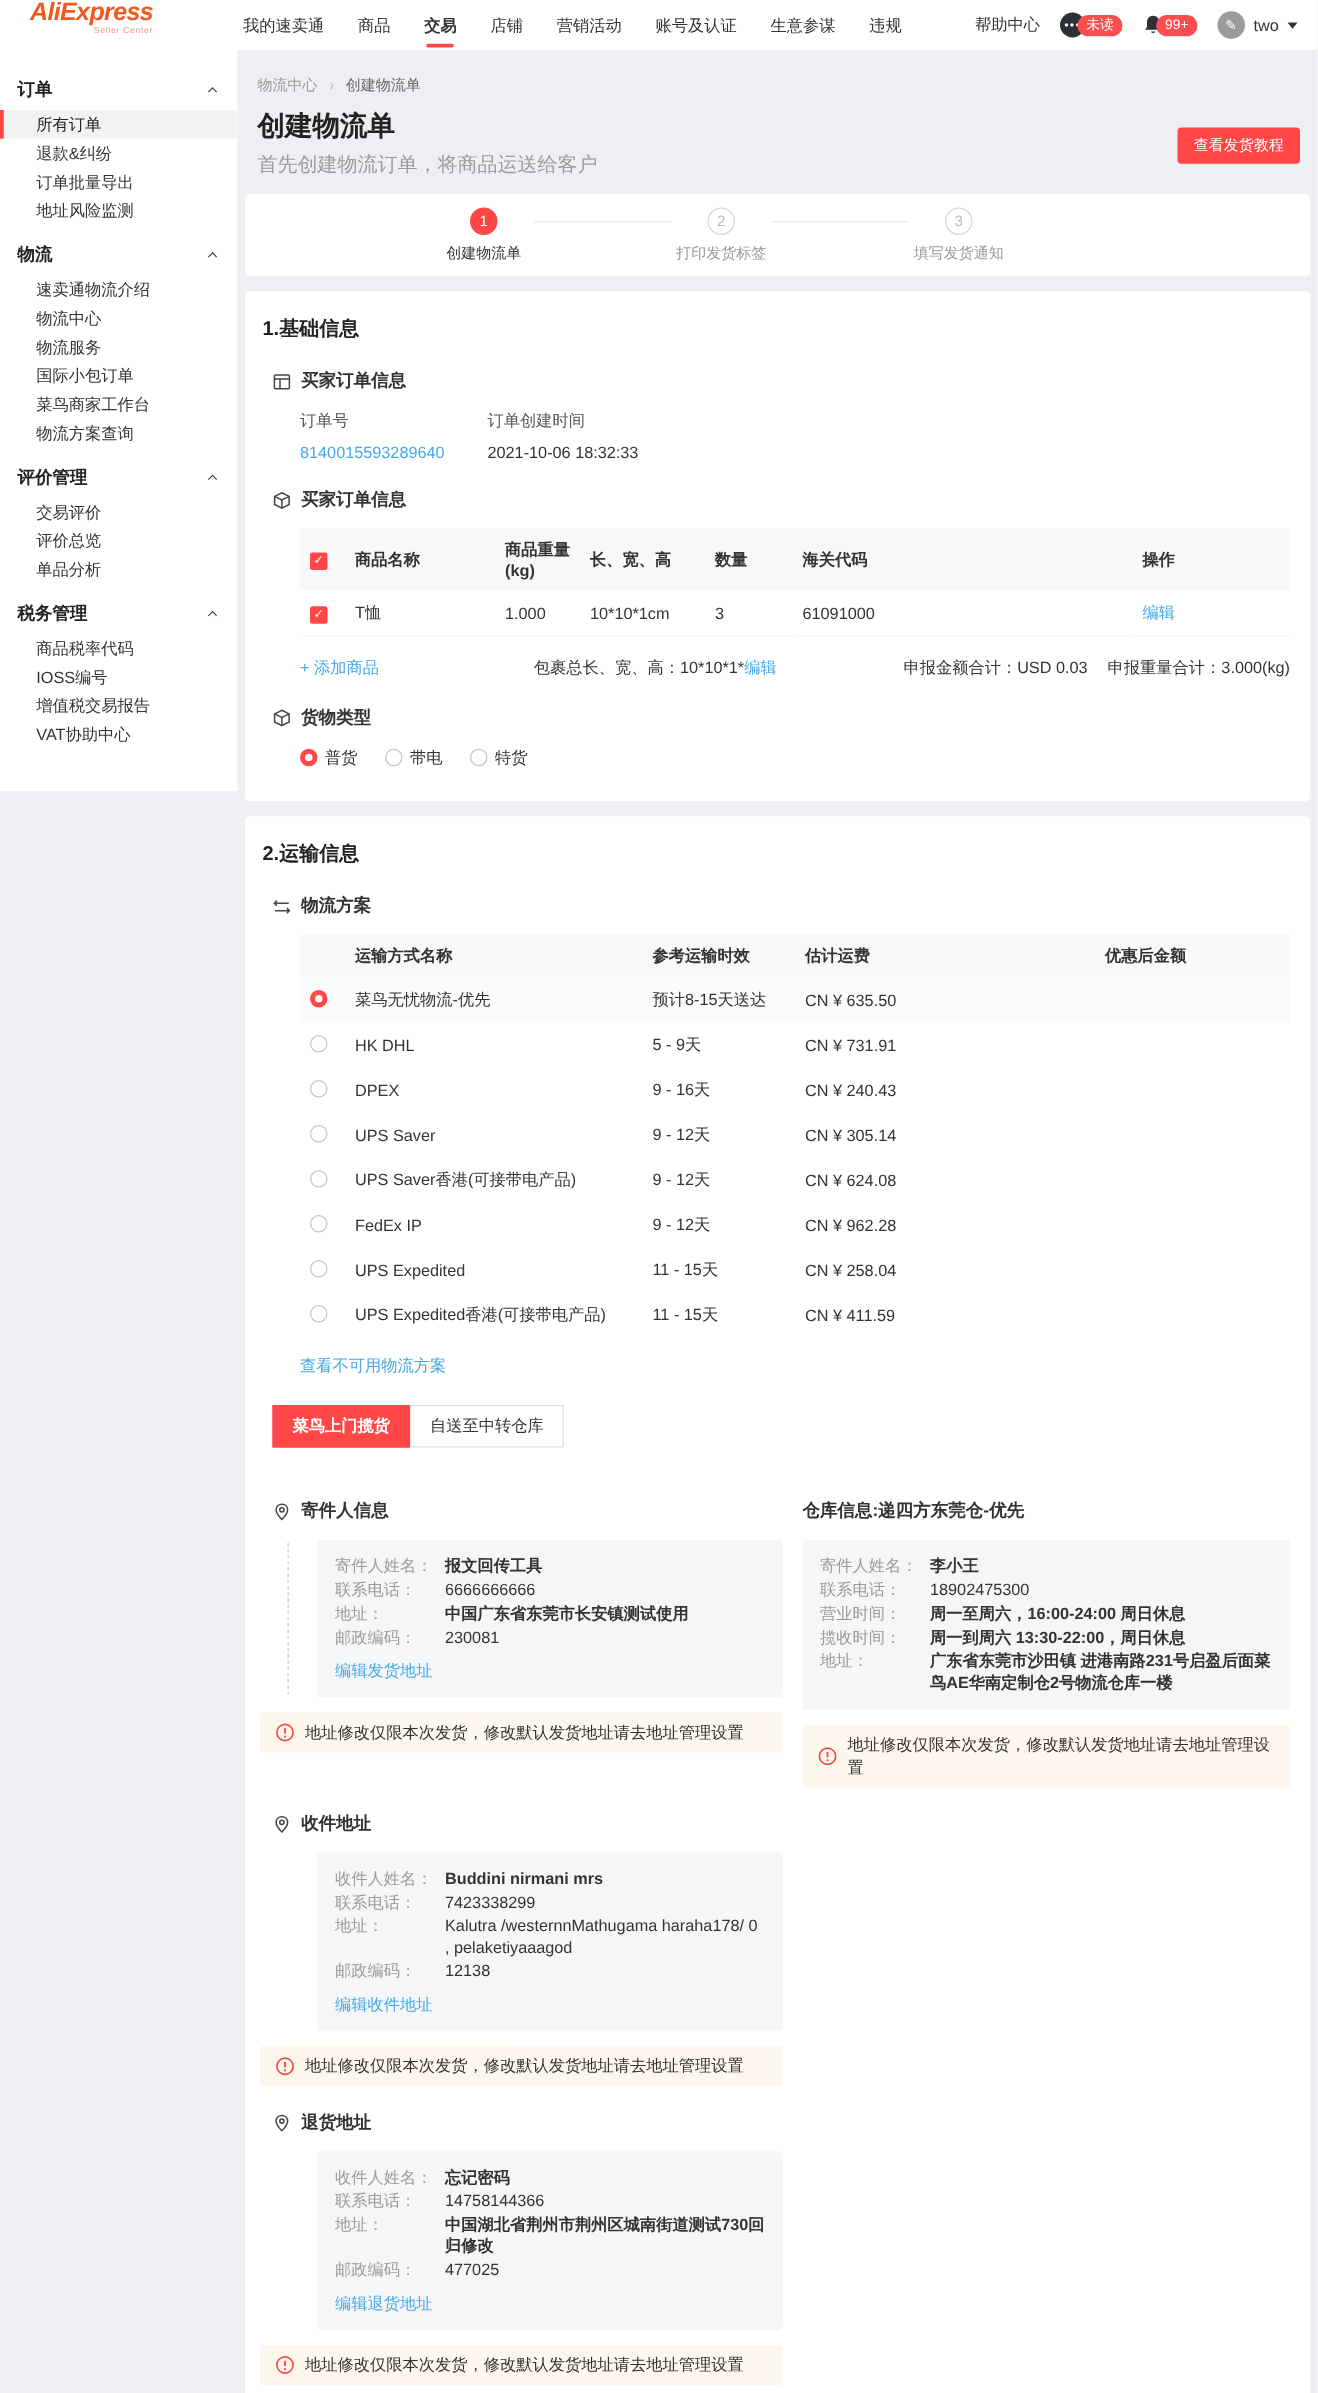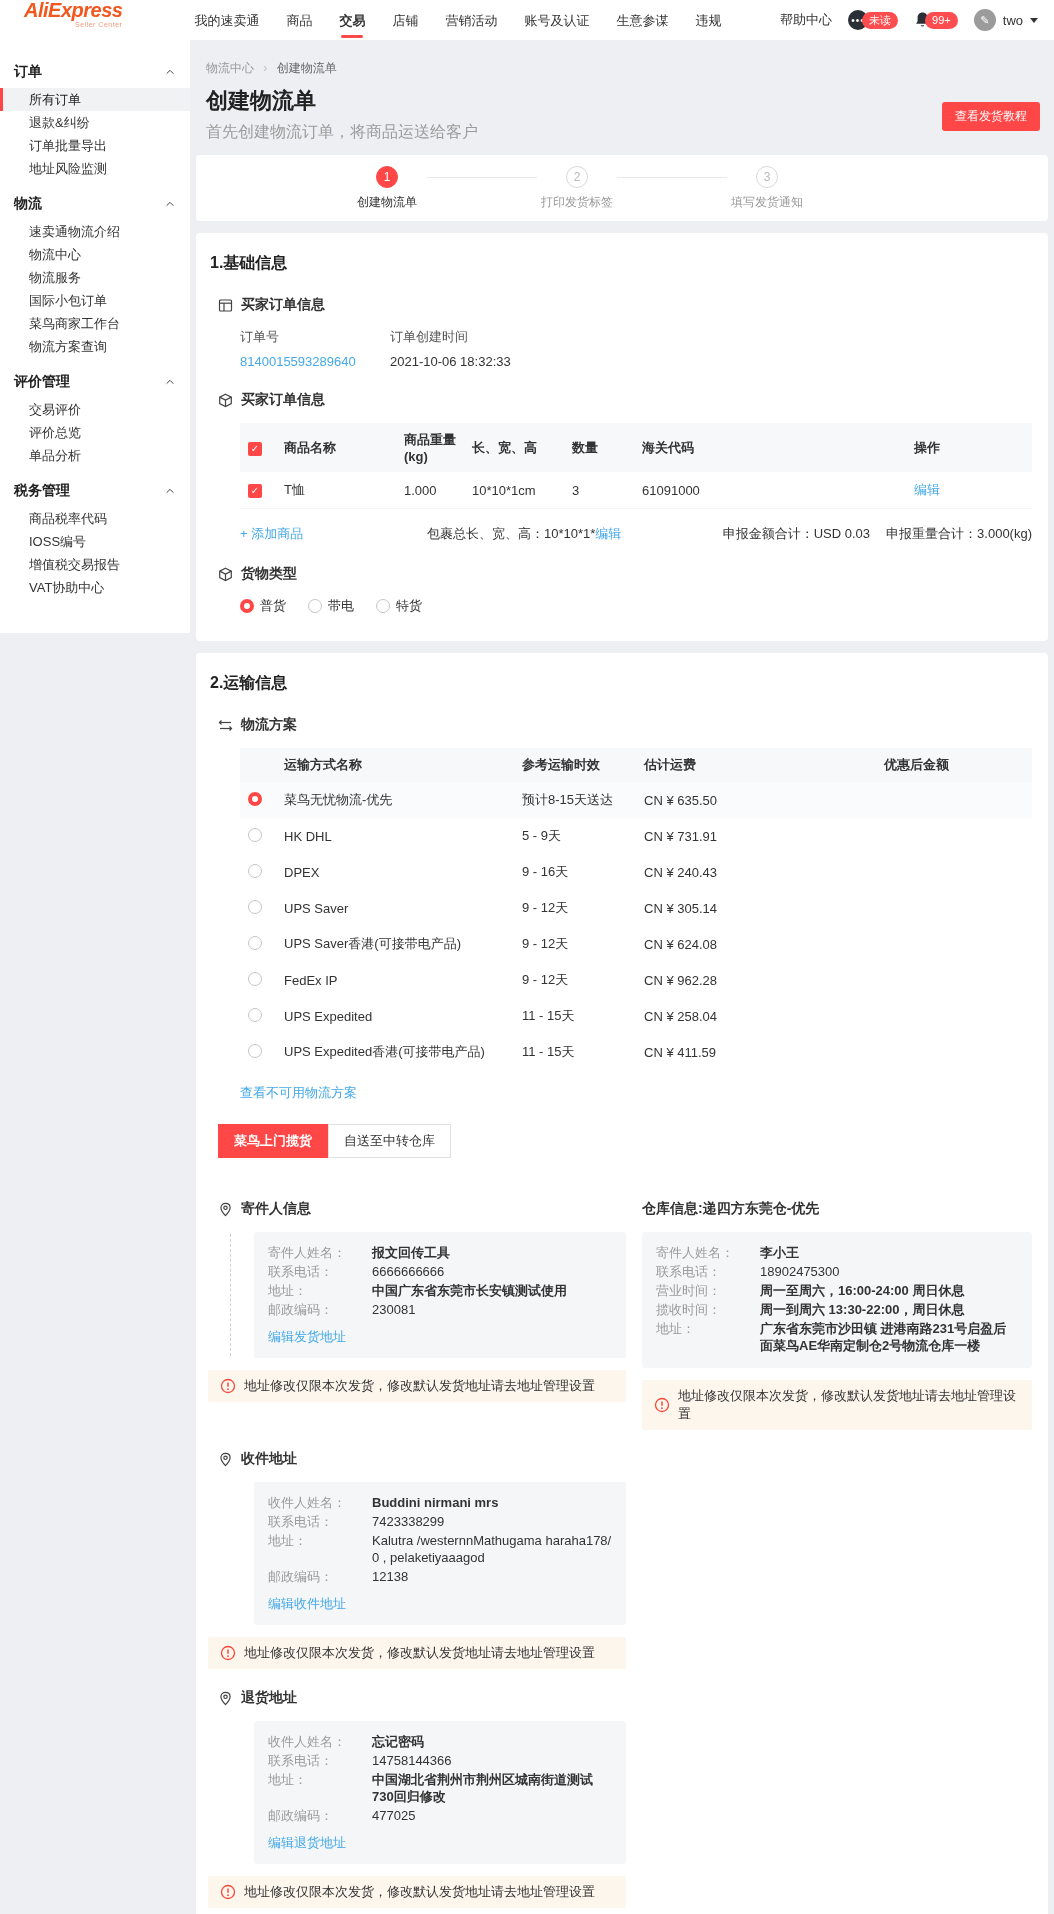--- a/index.html
+++ b/index.html
@@ -98,21 +98,21 @@
 
   .two-col { display: flex; gap: 16px; align-items: flex-start; }
   .col-l { width: 418px; flex: none; }
   .col-r { width: 390px; flex: none; }
   .col-head { display: flex; align-items: center; gap: 8px; font-size: 14px; font-weight: bold; color: #333; margin: 20px 0 14px 10px; }
   .col-head.noicon { margin-left: 0; }
 
   .info-box { background: #f5f6f8; border-radius: 3px; padding: 12px 14px; margin-left: 46px; position: relative; }
   .col-r .info-box { margin-left: 0; }
   .info-box.dashed::before { content: ""; position: absolute; left: -24px; top: 2px; bottom: 2px; border-left: 1px dashed #d0d0d0; }
-  .field { display: flex; line-height: 17px; margin-bottom: 2px; gap: 16px; }
+  .field { display: flex; line-height: 17px; margin-bottom: 2px; }
   .f-label { width: 88px; color: #9a9a9a; flex: none; }
   .f-val { color: #333; flex: 1; }
   .f-val.b { font-weight: bold; }
   .box-link { display: inline-block; margin: 8px 0 0; }
 
   .warn-box { display: flex; align-items: center; gap: 8px; background: #fdf6ec; border-radius: 2px; padding: 7px 12px; margin-top: 12px; color: #333; }
   .warn-box svg { flex: none; }
 
   .single-col { width: 418px; }
 

